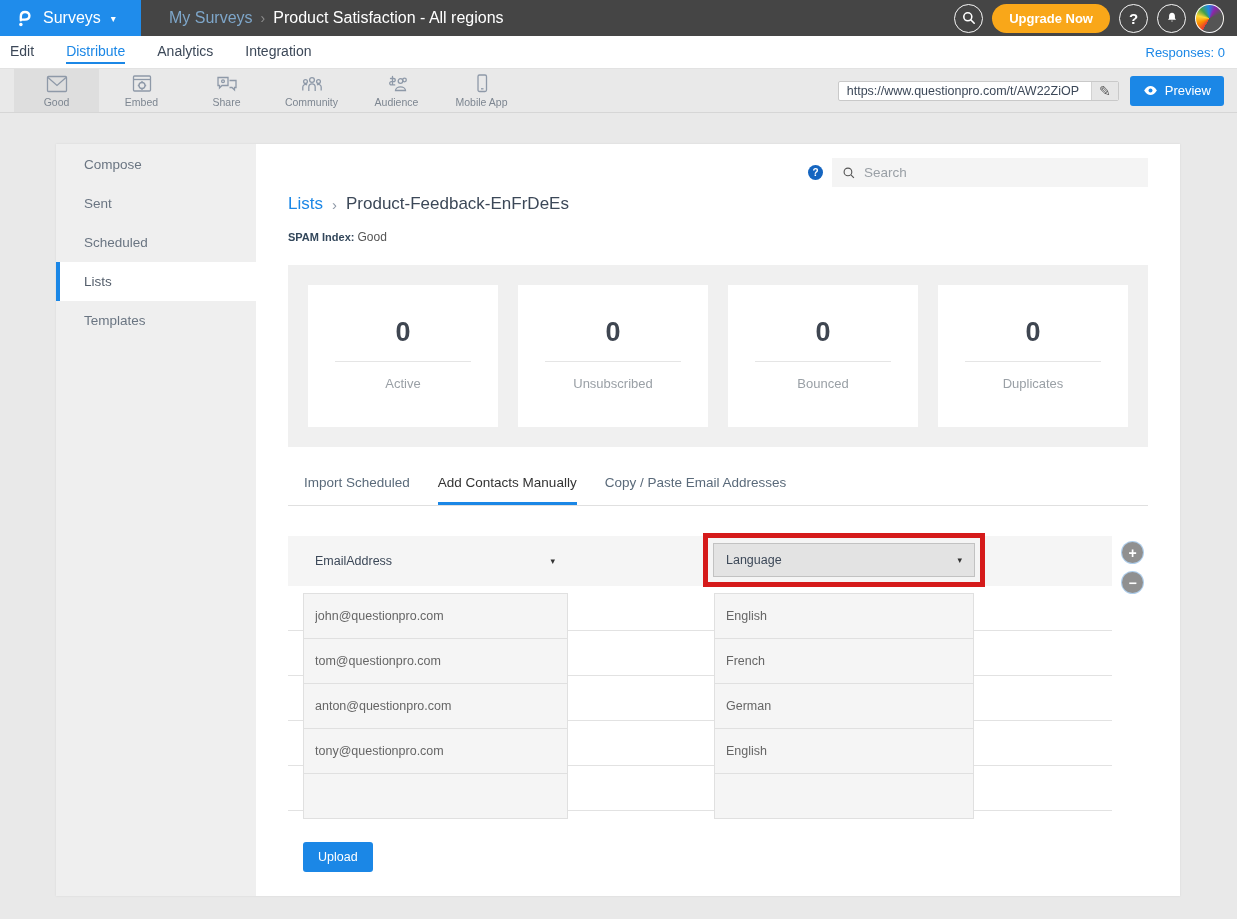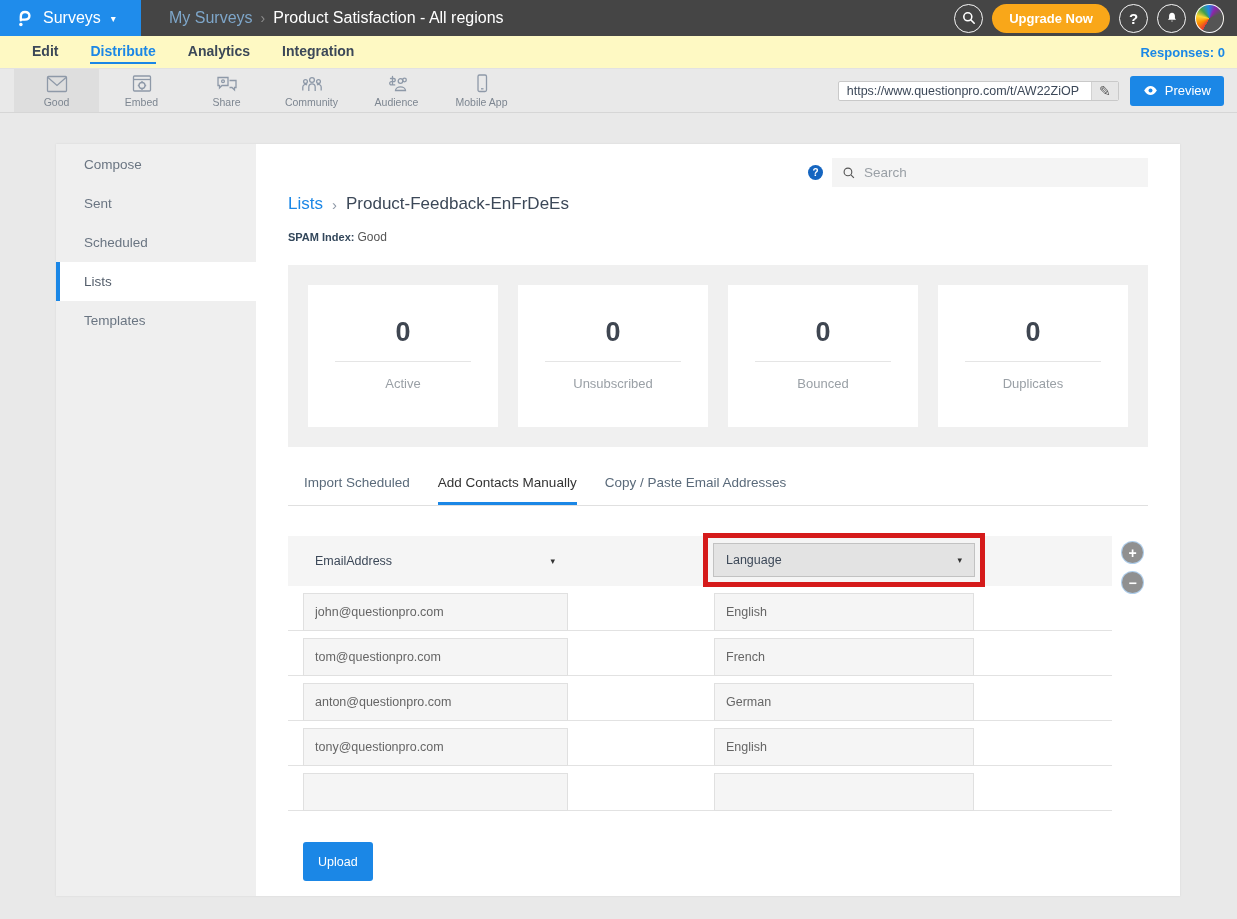--- a/index.html
+++ b/index.html
@@ -20,21 +20,21 @@
   .circle-btn { width:29px; height:29px; border:1.5px solid rgba(255,255,255,.95); border-radius:50%;
     display:flex; align-items:center; justify-content:center; color:#fff; cursor:pointer; }
   .circle-btn svg { display:block; }
   .help-glyph { font-size:15px; font-weight:bold; }
   .upgrade-btn { height:29px; border:none; border-radius:15px; background:#f9a719; color:#fff;
     font-weight:bold; font-size:13px; padding:0 17px; cursor:pointer; font-family:inherit; }
   .avatar { width:29px; height:29px; border:1.5px solid rgba(255,255,255,.95); border-radius:50%;
     background:conic-gradient(from 210deg,#e53935,#fb8c00,#fdd835,#43a047,#1e88e5,#8e24aa,#555 60%,#555); cursor:pointer; }
 
   
-  .menu-row { height:33px; background:#fef9c3; display:flex; align-items:center; border-bottom:1px solid #e2e2e2; padding:0 12px 0 32px;font-weight:bold; }
+  .menu-row { height:33px; background:#ffffff; display:flex; align-items:center; border-bottom:1px solid #e2e2e2; padding:0 12px 0 10px; }
   .menu-items { display:flex; gap:32px; }
   .menu-item { font-size:14px; color:#3c4858; cursor:pointer; padding-top:2px; }
   .menu-item.active { color:#1b87e6; border-bottom:2px solid #1b87e6; padding-bottom:3px; }
   .responses { margin-left:auto; color:#1b87e6; font-size:13px; }
 
   
   .channel-bar { height:44px; background:#e9e9e9; border-bottom:1px solid #d6d6d6; display:flex; align-items:stretch; padding-left:14px; }
   .channel { width:85px; display:flex; flex-direction:column; align-items:center; justify-content:center; gap:2px; cursor:pointer; }
   .channel.active { background:#dedede; }
   .channel svg { stroke:#8e99a8; fill:none; stroke-width:1.3; }
@@ -84,25 +84,25 @@
   .hdr-select-email { position:absolute; left:27px; top:18px; width:240px; display:flex; justify-content:space-between; align-items:center; cursor:pointer; }
   .sel-text { font-size:12.5px; color:#3c4858; }
   .sel-caret { font-size:9px; color:#333; }
   .red-box { position:absolute; left:415px; top:-3px; border:5px solid #d51a1a; padding:5px; }
   .hdr-select-lang { width:262px; height:34px; background:#e3e3e3; border:1px solid #c2c2c2;
     display:flex; justify-content:space-between; align-items:center; padding:0 12px; cursor:pointer; }
   .row-tools { position:absolute; right:-31px; top:6px; display:flex; flex-direction:column; gap:9px; }
   .tool-circle { width:21px; height:21px; border-radius:50%; background:#909090; color:#fff; font-size:14px; font-weight:bold;
     display:flex; align-items:center; justify-content:center; cursor:pointer; box-shadow:0 0 0 1px #aecdea; }
   .tbl-row { height:45px; border-bottom:1px solid #e2e2e2; position:relative; }
-  .cell-input { position:absolute; top:7px; height:38px; background:#f5f5f5; border:1px solid #e0e0e0;
+  .cell-input { position:absolute; top:7px; height:46px; background:#f5f5f5; border:1px solid #e0e0e0;
     padding:16px 11px; font-size:12.5px; color:#666; outline:none; font-family:inherit; }
   .cell-email { left:15px; width:265px; }
   .cell-lang { left:426px; width:260px; }
-  .upload-btn { margin:31px 0 0 15px; height:39px; background:#1b87e6; color:#fff; border:none; border-radius:3px;
+  .upload-btn { margin:31px 0 0 15px; height:30px; background:#1b87e6; color:#fff; border:none; border-radius:3px;
     font-size:12.5px; padding:0 15px; cursor:pointer; font-family:inherit; }
 </style>
 </head>
 <body>
 
 <div class="app-header">
   <div class="brand">
     <svg class="brand-logo" viewBox="0 0 24 24">
       <path d="M8.5 14.5 L8.5 10.5 C8.5 7.2 10.6 5.4 13.2 5.4 C15.9 5.4 17.9 7.1 17.9 9.6 C17.9 12.2 15.8 13.8 12.7 13.8 L8.5 13.8" stroke="#fff" stroke-width="2.6" fill="none" stroke-linecap="round"></path>
       <circle cx="8.6" cy="19" r="1.9" fill="#fff"></circle>

